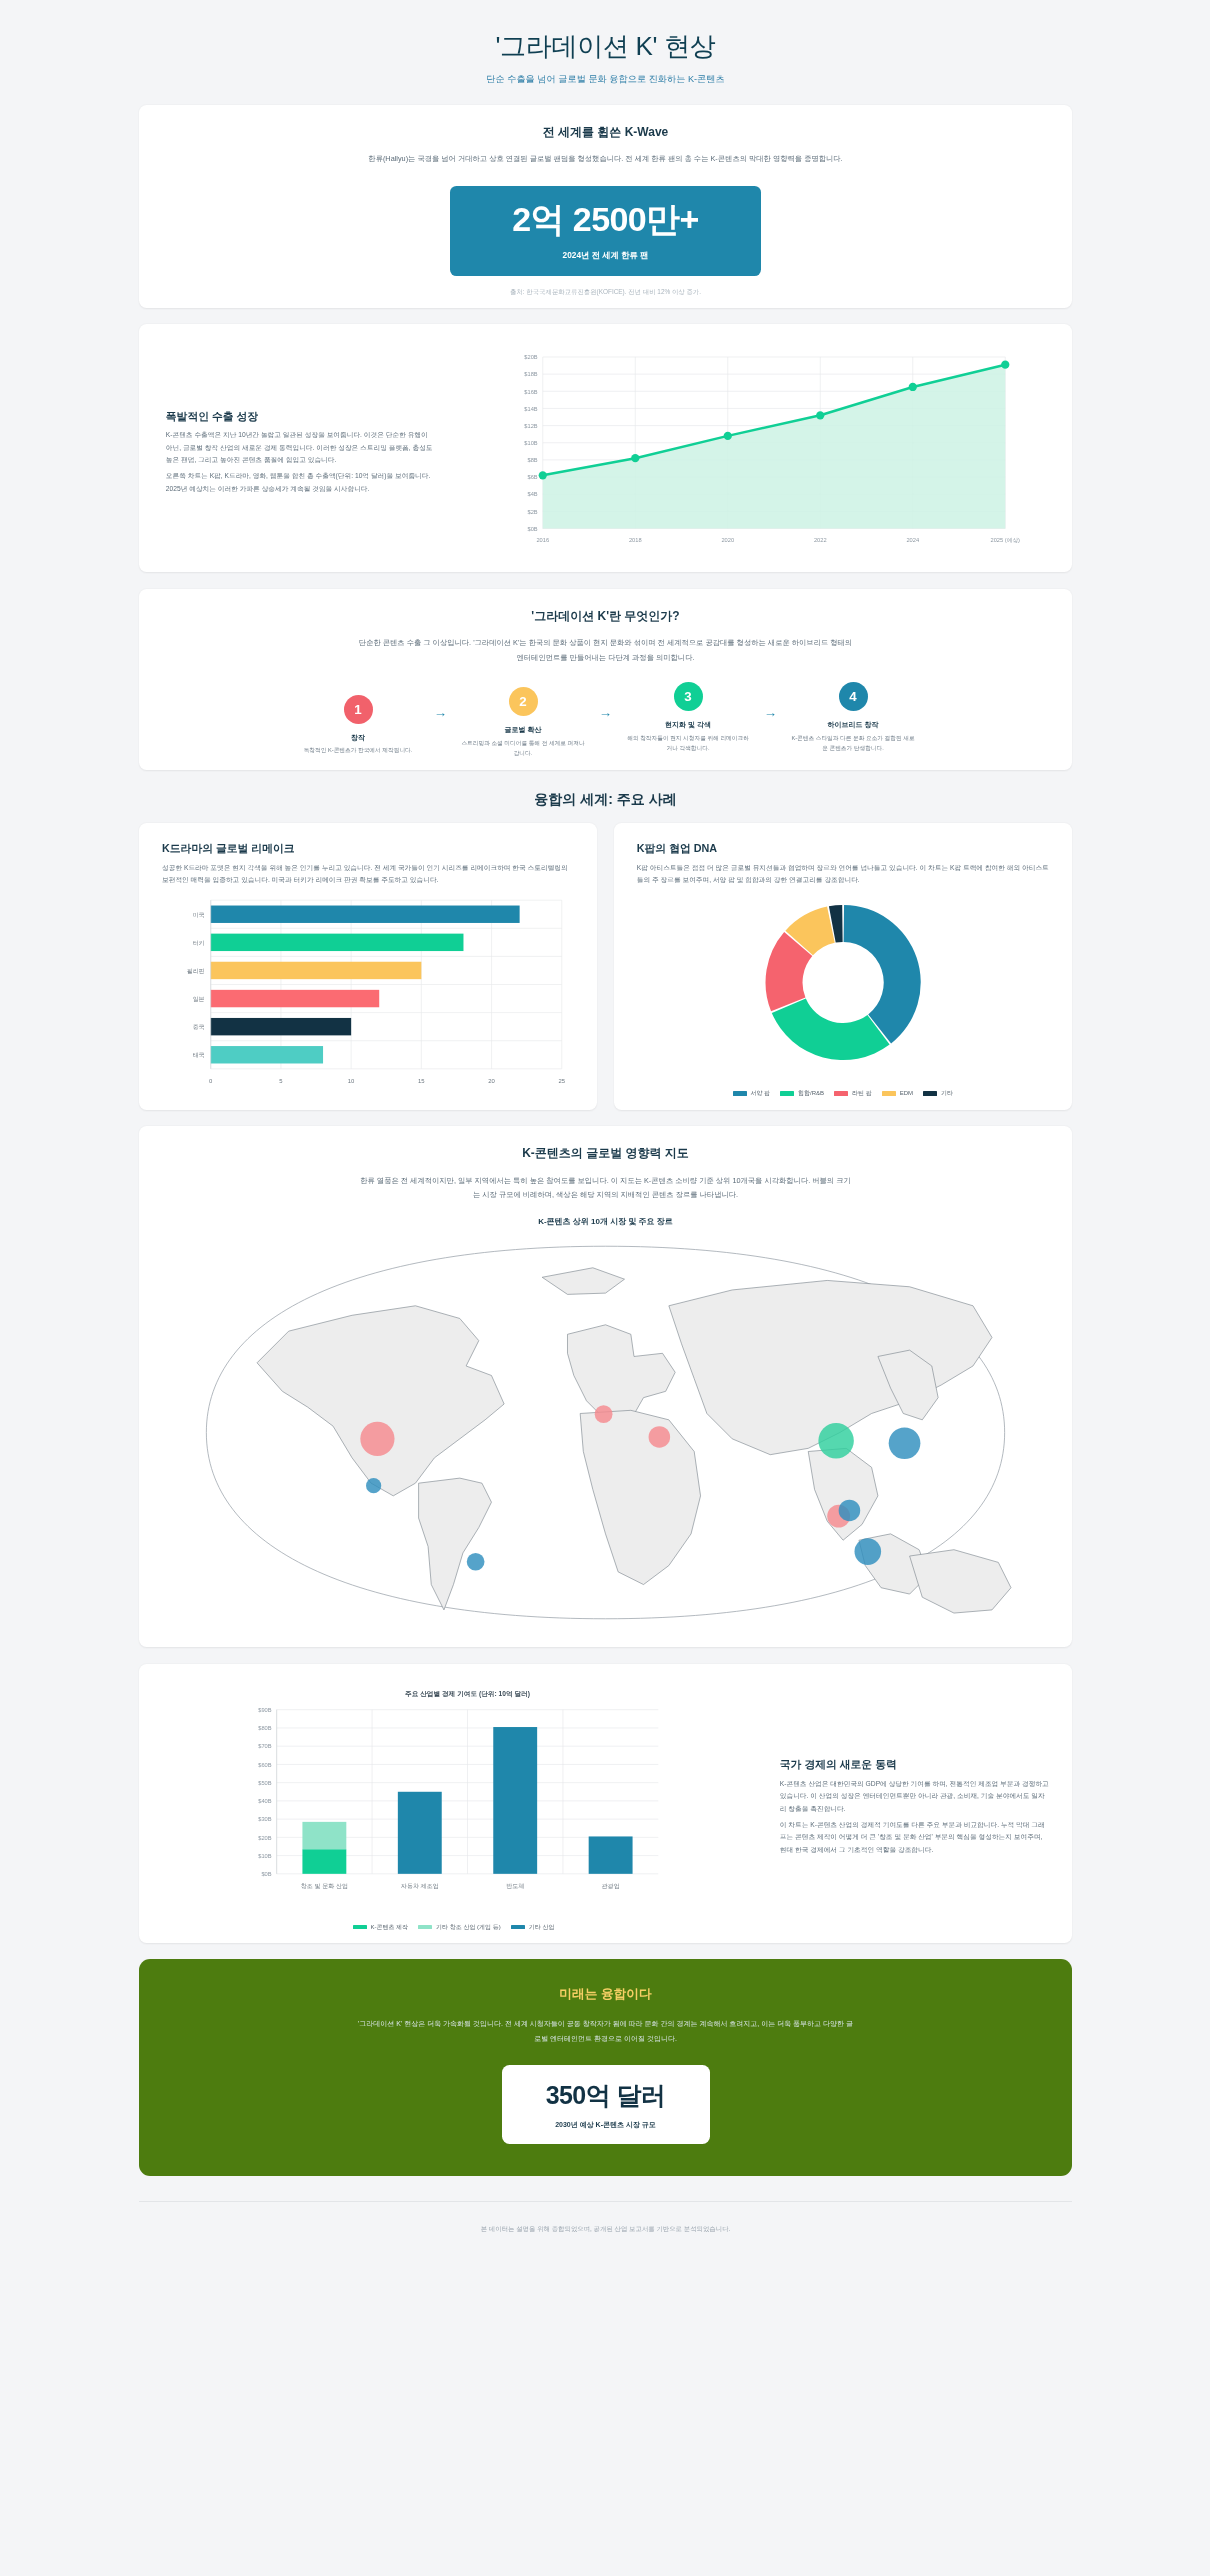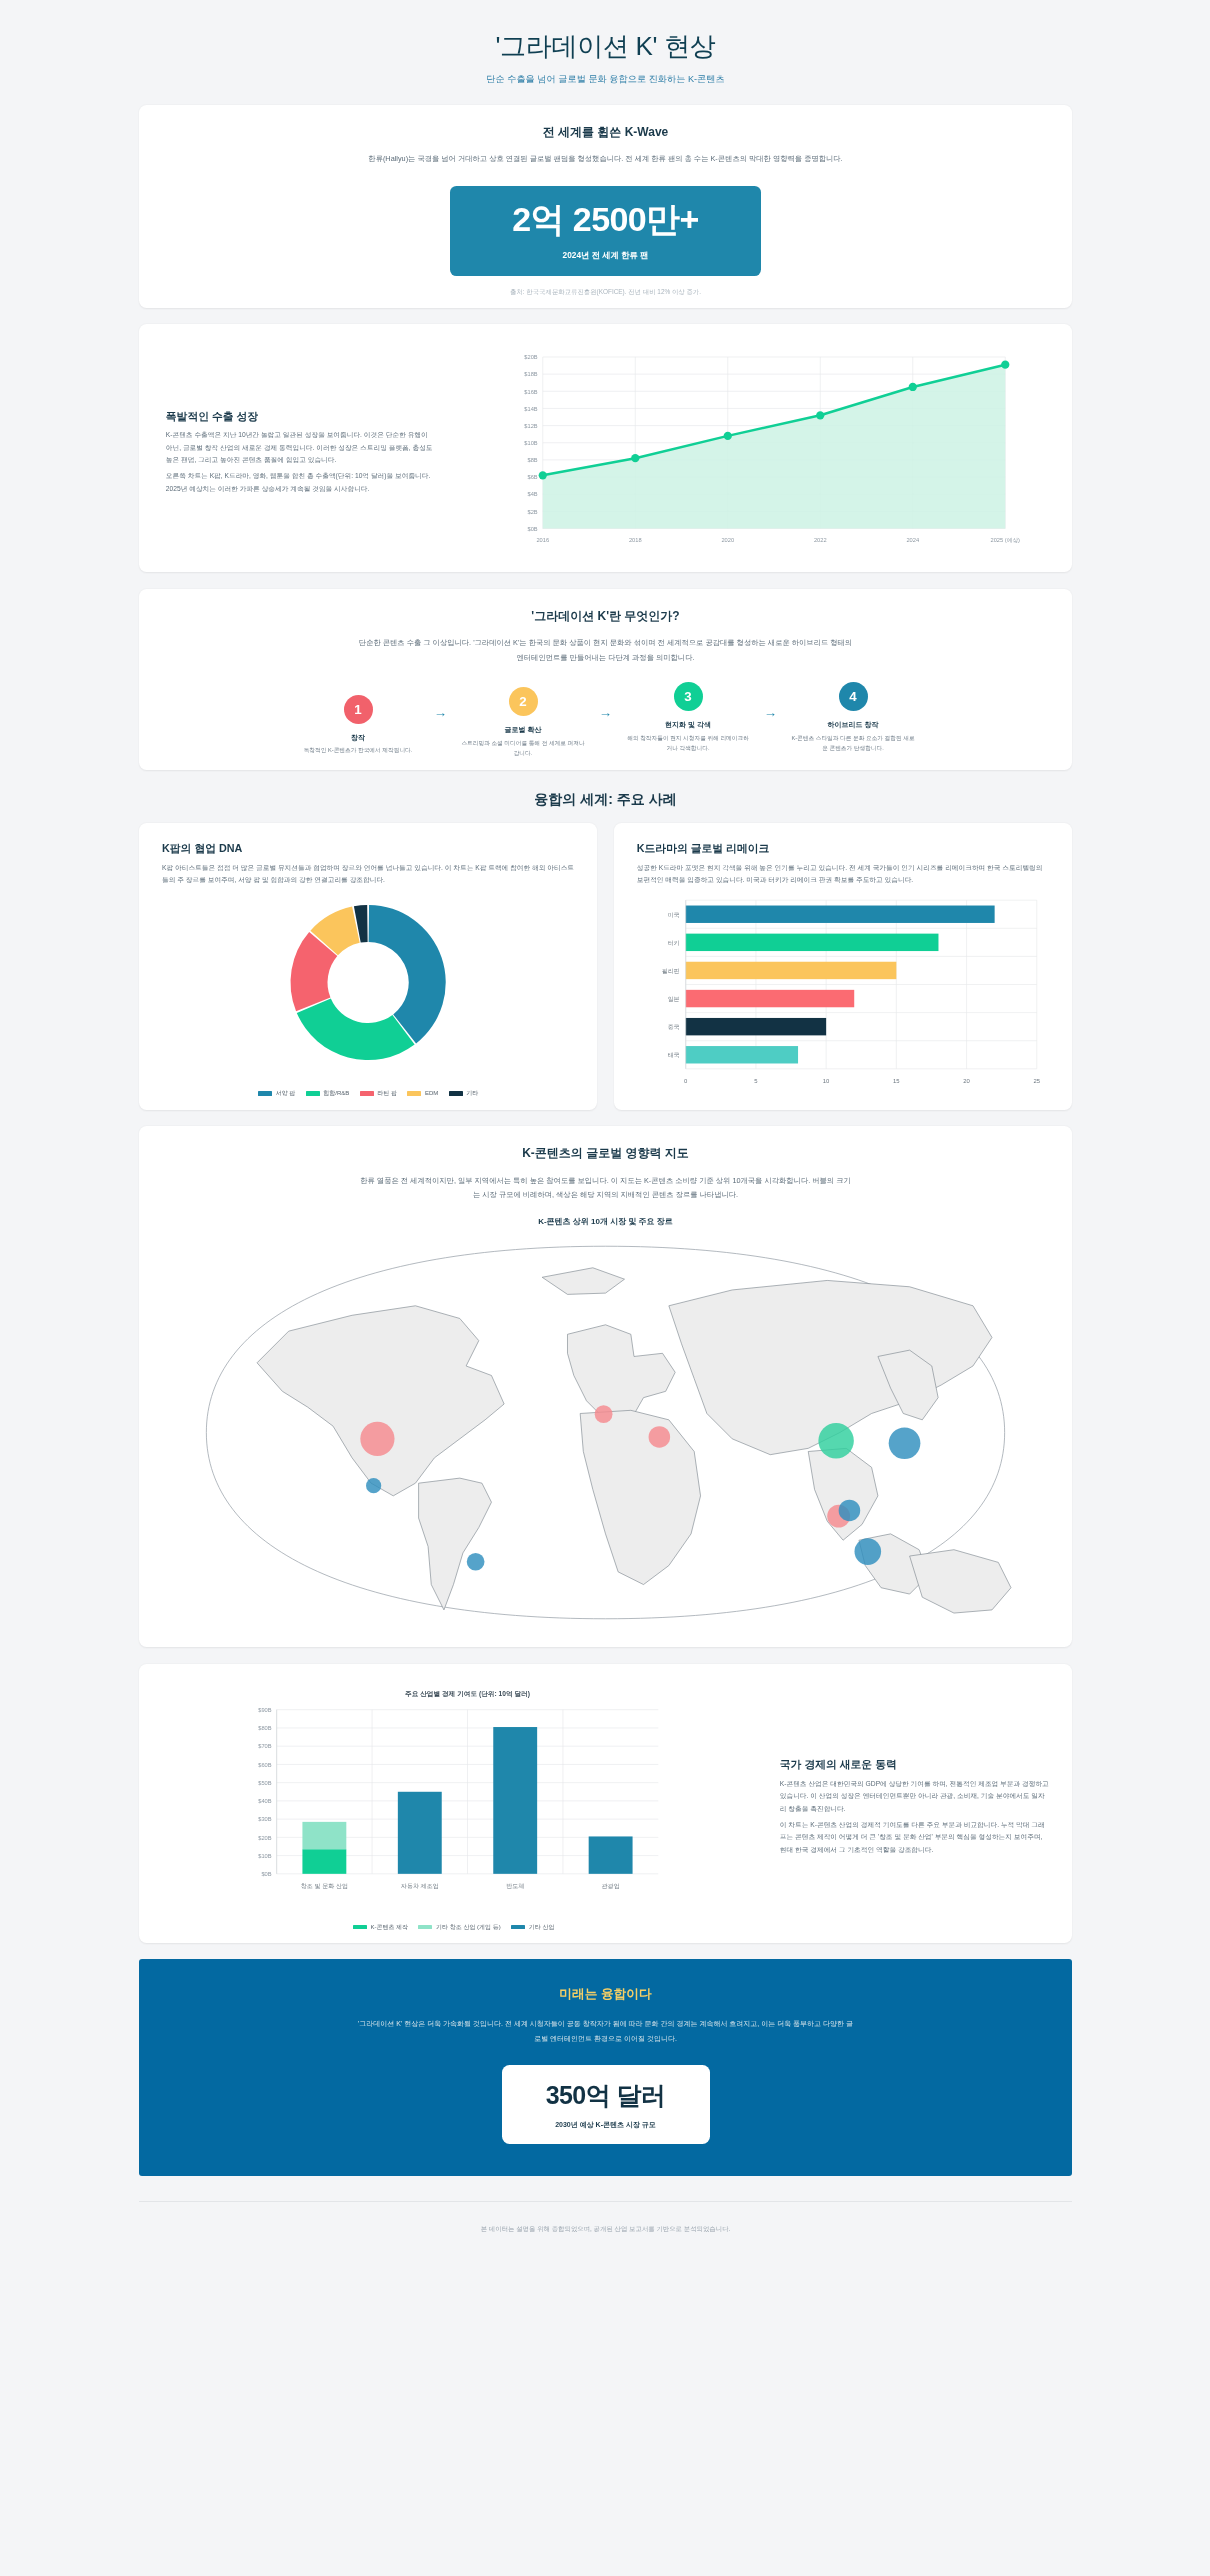--- a/index.html
+++ b/index.html
@@ -88,21 +88,21 @@
   .legend { display: flex; justify-content: center; gap: 10.2px; margin-top: 9px; flex-wrap: wrap; }
   .legend-item { display: flex; align-items: center; gap: 3.8px; font-size: 6px; color: #57636d; }
   .legend-sw { width: 14px; height: 4.4px; border-radius: 0.6px; }
 
   
   .map-title { text-align: center; font-size: 8px; font-weight: bold; color: #1b3a4b; margin: 12.7px 0 2.5px 0; }
   .map-wrap { width: 100%; display: flex; justify-content: center; }
 
   
   .conclusion {
-    background: #0369a1; border-radius: 3px; margin: 6.4px 139px 0 139px;
+    background: #4d7c0f; border-radius: 11px; margin: 6.4px 139px 0 139px;
     padding: 27px 25.4px 32px 25.4px; text-align: center; color: #fff;
   }
   .conc-title { font-size: 12.7px; font-weight: bold; color: #f6cf65; }
   .conc-para { font-size: 7px; line-height: 2.1; color: #dbe7ec; max-width: 502px; margin: 14px auto 0 auto; }
   .conc-card {
     background: #fff; color: #123; border-radius: 7.6px; width: 208px;
     margin: 19px auto 0 auto; padding: 14px 9px 14px 9px;
   }
   .conc-num { font-size: 25px; font-weight: bold; color: #123244; letter-spacing: -0.6px; }
   .conc-cap { font-size: 7px; font-weight: bold; color: #1b3a4b; margin-top: 7.6px; }
@@ -219,56 +219,20 @@
           <div class="step-label">하이브리드 창작</div>
           <div class="step-desc">K-콘텐츠 스타일과 다른 문화 요소가 결합된 새로운 콘텐츠가 탄생합니다.</div>
         </div>
       </div>
   </div>
 
   <div class="section-heading">융합의 세계: 주요 사례</div>
 
   <div class="row2">
     <div class="card">
-      <div class="blk-title">K팝의 협업 DNA</div>
-      <div class="blk-para">K팝 아티스트들은 점점 더 많은 글로벌 뮤지션들과 협업하며 장르와 언어를 넘나들고 있습니다. 이 차트는 K팝 트랙에 참여한 해외 아티스트들의 주 장르를 보여주며, 서양 팝 및 힙합과의 강한 연결고리를 강조합니다.</div>
-      <svg viewBox="0 0 640 320" width="100%" height="191">
-        <g id="donut-g">
-            <path d="M 321.5599625602696 30.009359887680546 A 130 130 0 0 1 400.37088934045306 262.17886350231464 L 362.0401575011601 213.44740552428766 A 68 68 0 0 0 320.81598041614103 92.00489594124828 Z" fill="#1f87ab"></path>
-            <path d="M 397.8956863246148 264.07815357709427 A 130 130 0 0 1 200.50128000911238 211.1864818144345 L 257.4929772355357 186.77446741062727 A 68 68 0 0 0 360.74543592364466 214.44088033263392 Z" fill="#10cf95"></path>
-            <path d="M 199.30733635526238 208.30404685260058 A 130 130 0 0 1 221.23930737805816 75.46405739075051 L 268.34056078236887 115.78119925054642 A 68 68 0 0 0 256.86845286275263 185.26673219982183 Z" fill="#f5636e"></path>
-            <path d="M 223.29641694971122 73.11837348877555 A 130 130 0 0 1 293.1100958443124 32.81142718585943 L 305.9345116724096 93.47059268183416 A 68 68 0 0 0 269.41658732754127 114.55422613259029 Z" fill="#fbc55c"></path>
-            <path d="M 296.1700724784974 32.202759989427264 A 130 130 0 0 1 318.4400374397305 30.009359887680546 L 319.184019583859 92.00489594124828 A 68 68 0 0 0 307.5351148349063 93.15221291754656 Z" fill="#123244"></path>
-          </g>
-      </svg>
-      <div class="legend" id="donut-legend">
-          <div class="legend-item">
-            <span class="legend-sw" style="background:#1f87ab"></span>
-            <span>서양 팝</span>
-          </div>
-          <div class="legend-item">
-            <span class="legend-sw" style="background:#10cf95"></span>
-            <span>힙합/R&amp;B</span>
-          </div>
-          <div class="legend-item">
-            <span class="legend-sw" style="background:#f5636e"></span>
-            <span>라틴 팝</span>
-          </div>
-          <div class="legend-item">
-            <span class="legend-sw" style="background:#fbc55c"></span>
-            <span>EDM</span>
-          </div>
-          <div class="legend-item">
-            <span class="legend-sw" style="background:#123244"></span>
-            <span>기타</span>
-          </div>
-        </div>
-    </div>
-
-    <div class="card">
       <div class="blk-title">K드라마의 글로벌 리메이크</div>
       <div class="blk-para">성공한 K드라마 포맷은 현지 각색을 위해 높은 인기를 누리고 있습니다. 전 세계 국가들이 인기 시리즈를 리메이크하며 한국 스토리텔링의 보편적인 매력을 입증하고 있습니다. 미국과 터키가 리메이크 판권 확보를 주도하고 있습니다.</div>
       <svg viewBox="0 0 660 330" width="100%" height="210">
         <g id="hbar-g">
             <line x1="78" y1="18" x2="78" y2="288" stroke="#e6e8ea" stroke-width="1"></line>
             <text x="78" y="310" class="axis-txt-b" text-anchor="middle">0</text>
             <line x1="190.4" y1="18" x2="190.4" y2="288" stroke="#e6e8ea" stroke-width="1"></line>
             <text x="190.4" y="310" class="axis-txt-b" text-anchor="middle">5</text>
             <line x1="302.8" y1="18" x2="302.8" y2="288" stroke="#e6e8ea" stroke-width="1"></line>
             <text x="302.8" y="310" class="axis-txt-b" text-anchor="middle">10</text>
@@ -293,20 +257,56 @@
             <rect x="78" y="206.55" width="224.8" height="27.9" fill="#123244"></rect>
             <text x="68" y="224.5" class="axis-txt-b" text-anchor="end">중국</text>
             <line x1="78" y1="198" x2="640" y2="198" stroke="#e6e8ea" stroke-width="1"></line>
             <rect x="78" y="251.55" width="179.84" height="27.9" fill="#4ecdc4"></rect>
             <text x="68" y="269.5" class="axis-txt-b" text-anchor="end">태국</text>
             <line x1="78" y1="243" x2="640" y2="243" stroke="#e6e8ea" stroke-width="1"></line>
             <line x1="78" y1="18" x2="78" y2="288" stroke="#cfd4d8" stroke-width="1"></line>
             <line x1="78" y1="288" x2="640" y2="288" stroke="#e6e8ea" stroke-width="1"></line>
           </g>
       </svg>
+    </div>
+
+    <div class="card">
+      <div class="blk-title">K팝의 협업 DNA</div>
+      <div class="blk-para">K팝 아티스트들은 점점 더 많은 글로벌 뮤지션들과 협업하며 장르와 언어를 넘나들고 있습니다. 이 차트는 K팝 트랙에 참여한 해외 아티스트들의 주 장르를 보여주며, 서양 팝 및 힙합과의 강한 연결고리를 강조합니다.</div>
+      <svg viewBox="0 0 640 320" width="100%" height="191">
+        <g id="donut-g">
+            <path d="M 321.5599625602696 30.009359887680546 A 130 130 0 0 1 400.37088934045306 262.17886350231464 L 362.0401575011601 213.44740552428766 A 68 68 0 0 0 320.81598041614103 92.00489594124828 Z" fill="#1f87ab"></path>
+            <path d="M 397.8956863246148 264.07815357709427 A 130 130 0 0 1 200.50128000911238 211.1864818144345 L 257.4929772355357 186.77446741062727 A 68 68 0 0 0 360.74543592364466 214.44088033263392 Z" fill="#10cf95"></path>
+            <path d="M 199.30733635526238 208.30404685260058 A 130 130 0 0 1 221.23930737805816 75.46405739075051 L 268.34056078236887 115.78119925054642 A 68 68 0 0 0 256.86845286275263 185.26673219982183 Z" fill="#f5636e"></path>
+            <path d="M 223.29641694971122 73.11837348877555 A 130 130 0 0 1 293.1100958443124 32.81142718585943 L 305.9345116724096 93.47059268183416 A 68 68 0 0 0 269.41658732754127 114.55422613259029 Z" fill="#fbc55c"></path>
+            <path d="M 296.1700724784974 32.202759989427264 A 130 130 0 0 1 318.4400374397305 30.009359887680546 L 319.184019583859 92.00489594124828 A 68 68 0 0 0 307.5351148349063 93.15221291754656 Z" fill="#123244"></path>
+          </g>
+      </svg>
+      <div class="legend" id="donut-legend">
+          <div class="legend-item">
+            <span class="legend-sw" style="background:#1f87ab"></span>
+            <span>서양 팝</span>
+          </div>
+          <div class="legend-item">
+            <span class="legend-sw" style="background:#10cf95"></span>
+            <span>힙합/R&amp;B</span>
+          </div>
+          <div class="legend-item">
+            <span class="legend-sw" style="background:#f5636e"></span>
+            <span>라틴 팝</span>
+          </div>
+          <div class="legend-item">
+            <span class="legend-sw" style="background:#fbc55c"></span>
+            <span>EDM</span>
+          </div>
+          <div class="legend-item">
+            <span class="legend-sw" style="background:#123244"></span>
+            <span>기타</span>
+          </div>
+        </div>
     </div>
   </div>
 
   <div class="card">
     <div class="sec-title">K-콘텐츠의 글로벌 영향력 지도</div>
     <div class="sec-para">한류 열풍은 전 세계적이지만, 일부 지역에서는 특히 높은 참여도를 보입니다. 이 지도는 K-콘텐츠 소비량 기준 상위 10개국을 시각화합니다. 버블의 크기는 시장 규모에 비례하며, 색상은 해당 지역의 지배적인 콘텐츠 장르를 나타냅니다.</div>
     <div class="map-title">K-콘텐츠 상위 10개 시장 및 주요 장르</div>
     <div class="map-wrap">
       <svg viewBox="0 0 1400 640" width="890" height="407">
 

